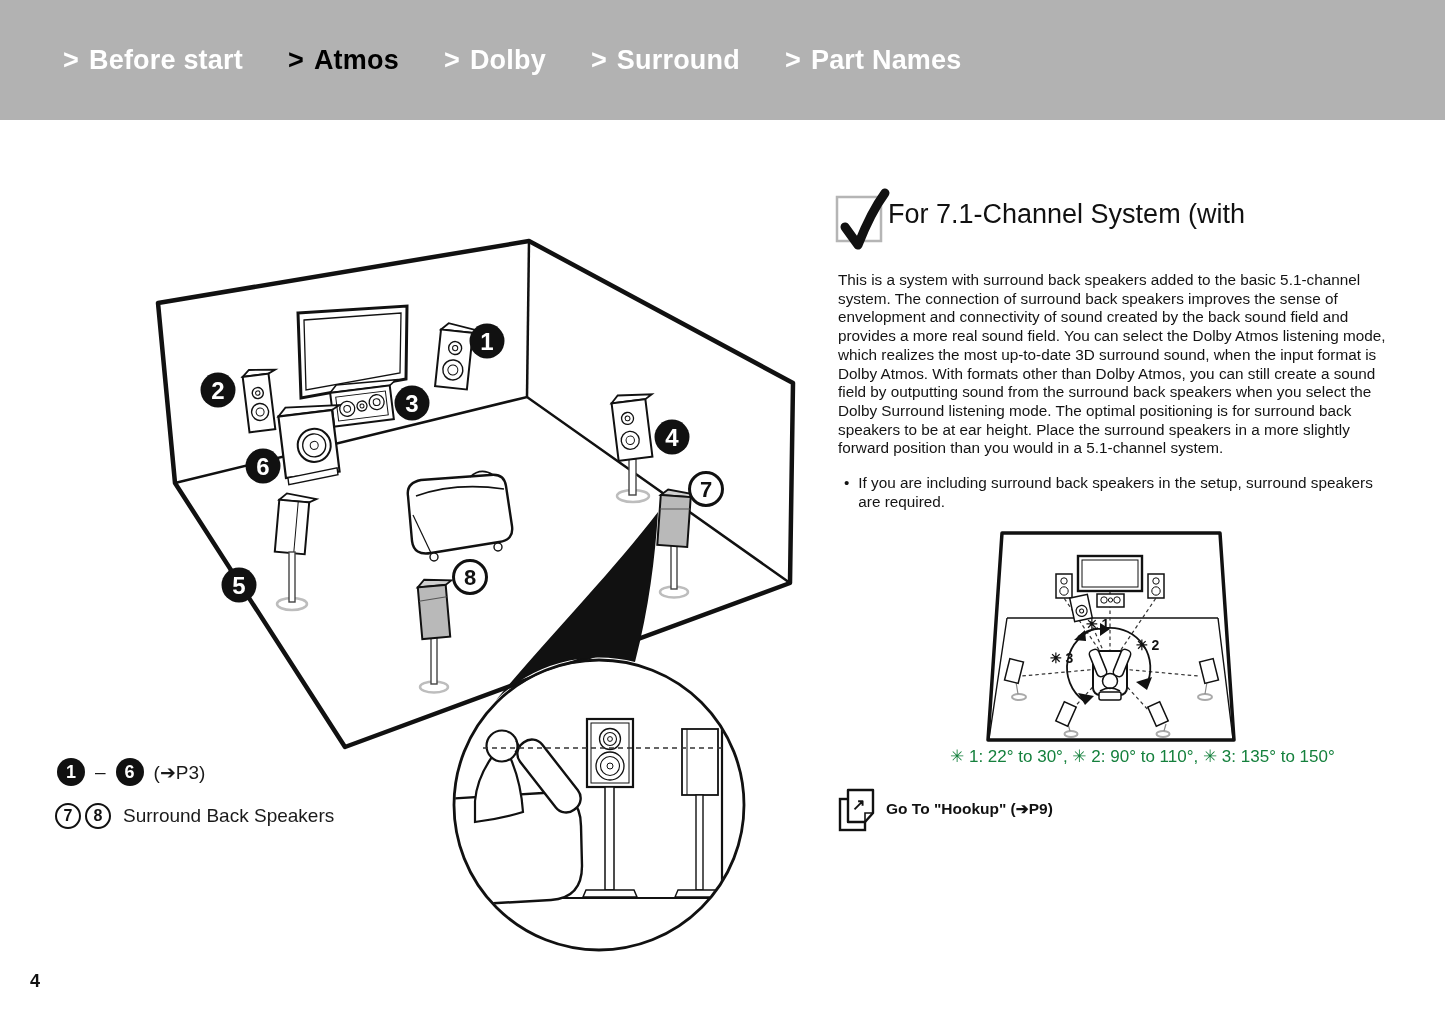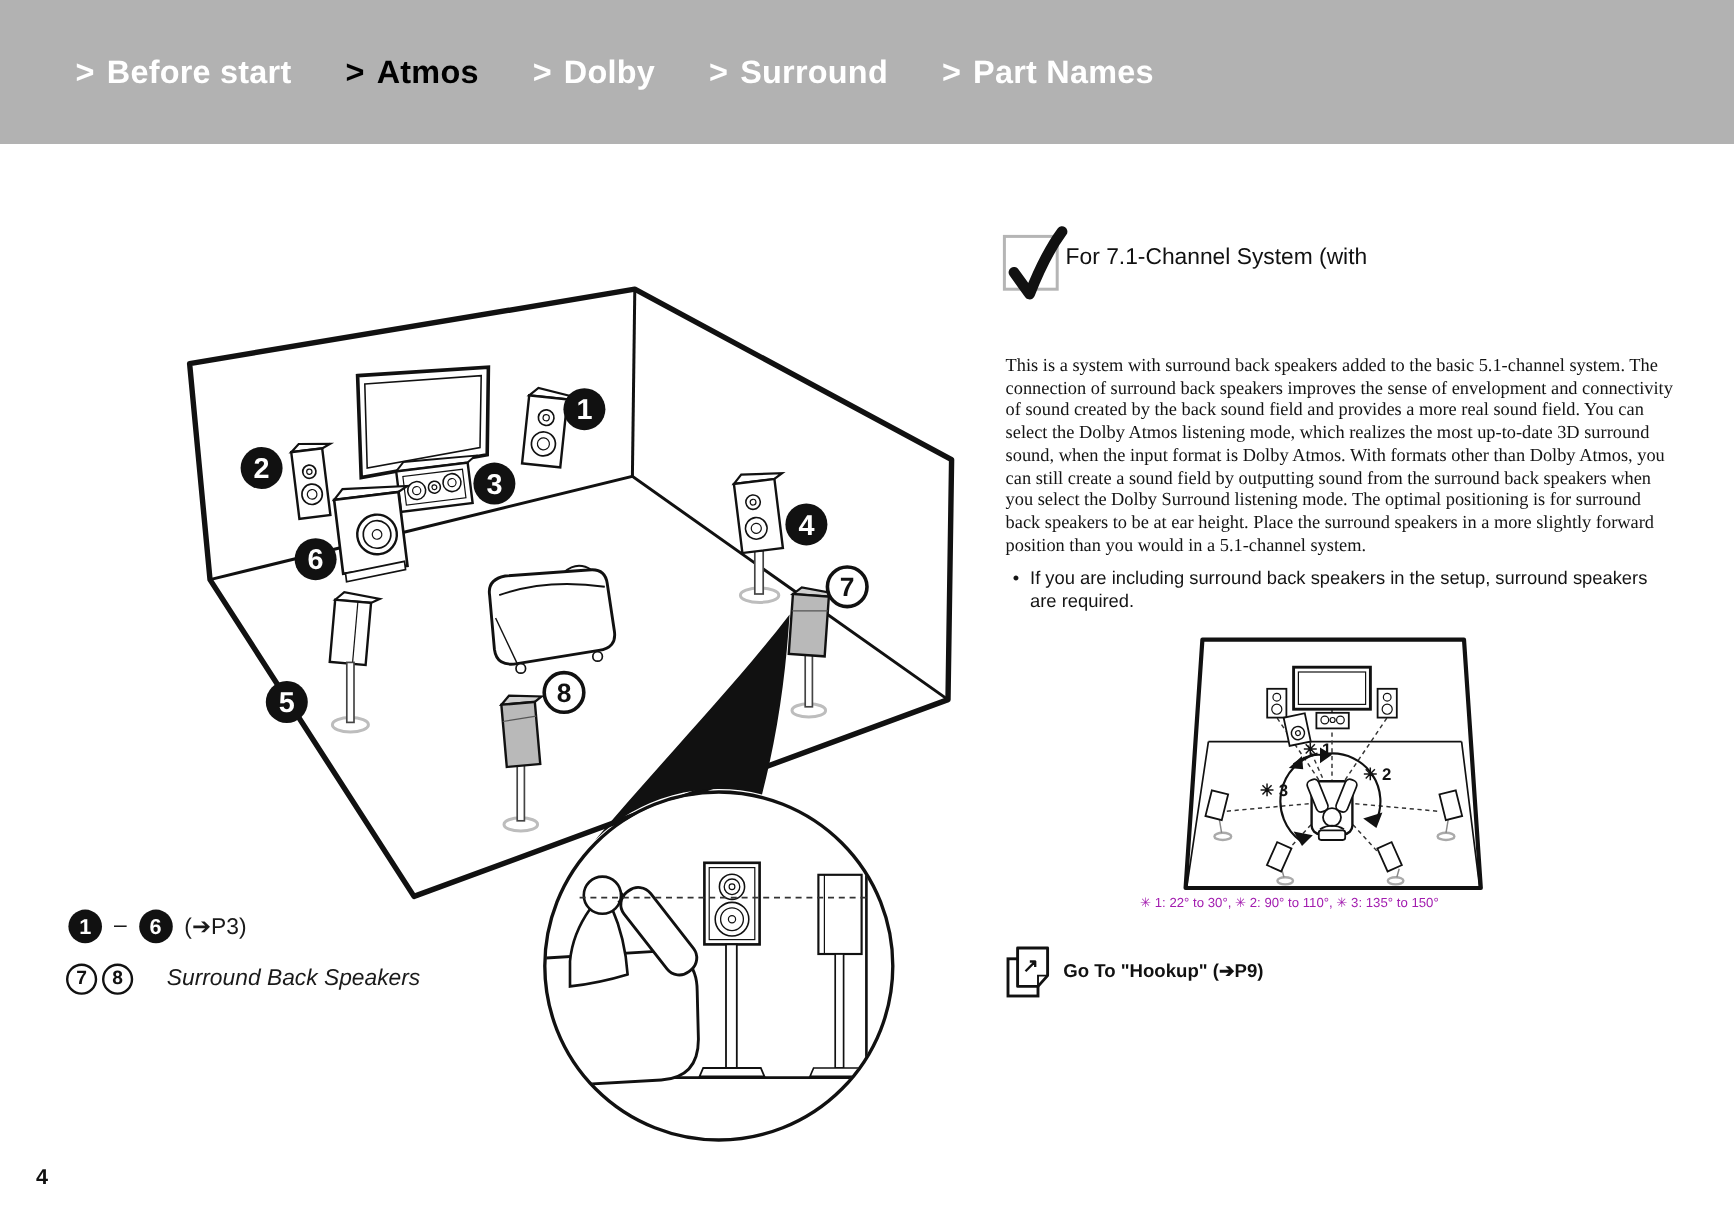--- a/index.html
+++ b/index.html
@@ -7,31 +7,31 @@
         font-family:"Liberation Sans",sans-serif;color:#1a1a1a;overflow:hidden;}
 
   
   .header{position:absolute;top:0;left:0;width:1445px;height:120px;background:#b2b2b2;
           display:flex;align-items:center;padding-left:63px;box-sizing:border-box;gap:45px;}
   .nav-item{display:flex;align-items:center;gap:10px;font-weight:bold;font-size:27px;
             letter-spacing:.2px;color:#ffffff;cursor:pointer;white-space:nowrap;}
   .nav-item.active{color:#000000;}
 
   
-  .title-block{position:absolute;left:888px;top:196px;font-size:19px;line-height:37px;color:#111;}
-  .para{position:absolute;left:838px;top:296px;width:557px;font-size:15.3px;line-height:18.7px;color:#141414;font-family:Liberation Serif, serif;}
+  .title-block{position:absolute;left:888px;top:196px;font-size:27px;line-height:37px;color:#111;}
+  .para{position:absolute;left:838px;top:271px;width:557px;font-size:15.3px;line-height:18.7px;color:#141414;}
   .bullet-row{position:absolute;left:844px;top:474px;width:545px;display:flex;gap:9px;
               font-size:15.3px;line-height:18.7px;color:#141414;}
-  .caption{position:absolute;left:950px;top:746px;font-size:11px;color:#a21caf;white-space:nowrap;}
+  .caption{position:absolute;left:950px;top:746px;font-size:17px;color:#15803d;white-space:nowrap;}
   .goto-label{position:absolute;left:886px;top:800px;font-size:15.5px;font-weight:bold;color:#111;cursor:pointer;}
 
   
   .legend1{position:absolute;left:57px;top:758px;display:flex;align-items:center;gap:10px;font-size:19px;}
   .legend2{position:absolute;left:55px;top:803px;display:flex;align-items:center;gap:4px;font-size:19px;}
-  .legend2 .lbl{margin-left:24px;font-style:italic;}
+  .legend2 .lbl{margin-left:8px;}
   .badge-f{display:flex;align-items:center;justify-content:center;width:28px;height:28px;border-radius:50%;
            background:#111;color:#fff;font-weight:bold;font-size:18px;}
   .badge-o{display:flex;align-items:center;justify-content:center;width:22px;height:22px;border-radius:50%;
            border:2.6px solid #111;color:#111;font-weight:bold;font-size:16px;}
   .pagenum{position:absolute;left:30px;top:971px;font-size:18px;font-weight:bold;color:#111;}
 
   
   .art{position:absolute;left:0;top:0;width:1445px;height:1023px;pointer-events:none;}
   .art .ink{stroke:#111;fill:none;}
   .art .wfill{fill:#fff;stroke:#111;}

